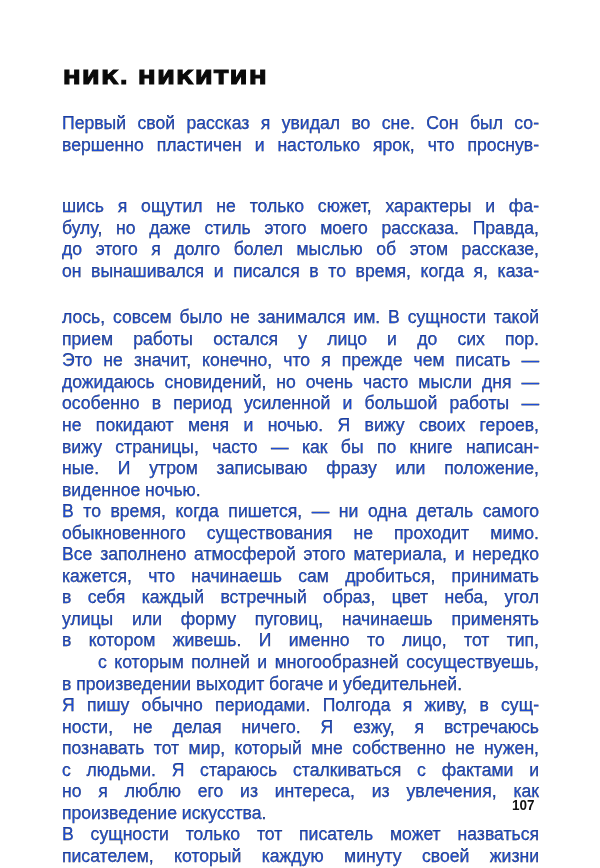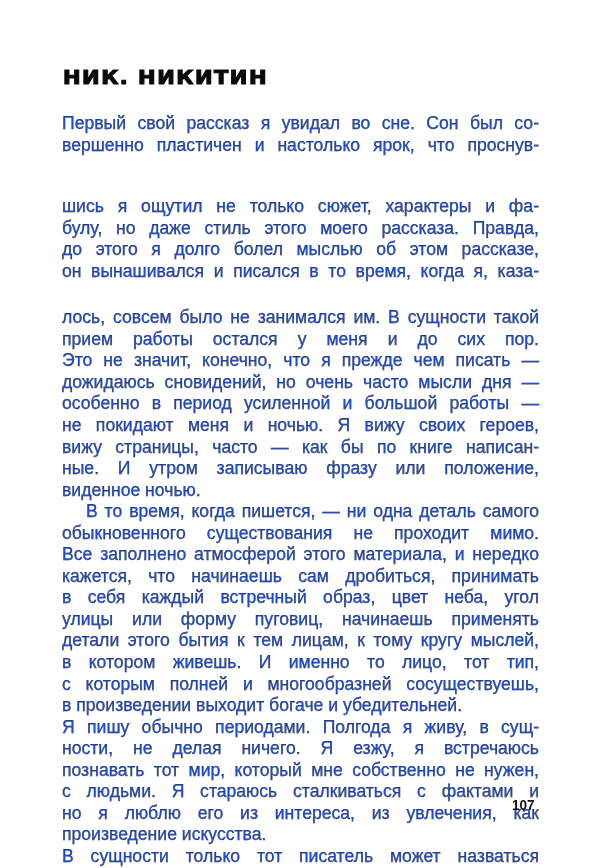--- a/index.html
+++ b/index.html
@@ -76,40 +76,39 @@
   <div class="body-text">
 
     <div>
       <span class="line" style="white-space: normal;">Первый свой рассказ я увидал во сне. Сон был со-</span>
       <span class="line" style="white-space: normal;">вершенно пластичен и настолько ярок, что проснув-</span>
       <span class="line" style="white-space: normal; margin-top: 40px;">шись я ощутил не только сюжет, характеры и фа-</span>
       <span class="line" style="white-space: normal;">булу, но даже стиль этого моего рассказа. Правда,</span>
       <span class="line" style="white-space: normal;">до этого я долго болел мыслью об этом рассказе,</span>
       <span class="line" style="white-space: normal;">он вынашивался и писался в то время, когда я, каза-</span>
       <span class="line" style="white-space: normal; margin-top: 25px;">лось, совсем было не занимался им. В сущности такой</span>
-      <span class="line" style="white-space: normal;">прием работы остался у меня и до сих пор.</span>
+      <span class="line" style="white-space: normal;">прием работы остался у лицо и до сих пор.</span>
       <span class="line" style="white-space: normal;">Это не значит, конечно, что я прежде чем писать —</span>
       <span class="line" style="white-space: normal;">дожидаюсь сновидений, но очень часто мысли дня —</span>
       <span class="line" style="white-space: normal;">особенно в период усиленной и большой работы —</span>
       <span class="line" style="white-space: normal;">не покидают меня и ночью. Я вижу своих героев,</span>
       <span class="line" style="white-space: normal;">вижу страницы, часто — как бы по книге написан-</span>
       <span class="line" style="white-space: normal;">ные. И утром записываю фразу или положение,</span>
       <span class="line last" style="white-space: normal;">виденное ночью.</span>
     </div>
 
     <div>
-      <span class="line" style="white-space: normal; margin-left: 24px;">В то время, когда пишется, — ни одна деталь самого</span>
+      <span class="line" style="white-space: normal;">В то время, когда пишется, — ни одна деталь самого</span>
       <span class="line" style="white-space: normal;">обыкновенного существования не проходит мимо.</span>
       <span class="line" style="white-space: normal;">Все заполнено атмосферой этого материала, и нередко</span>
       <span class="line" style="white-space: normal;">кажется, что начинаешь сам дробиться, принимать</span>
       <span class="line" style="white-space: normal;">в себя каждый встречный образ, цвет неба, угол</span>
       <span class="line" style="white-space: normal;">улицы или форму пуговиц, начинаешь применять</span>
-      <span class="line" style="white-space: normal;">детали этого бытия к тем лицам, к тому кругу мыслей,</span>
       <span class="line" style="white-space: normal;">в котором живешь. И именно то лицо, тот тип,</span>
-      <span class="line" style="white-space: normal;">с которым полней и многообразней сосуществуешь,</span>
+      <span class="line" style="white-space: normal; margin-left: 36px;">с которым полней и многообразней сосуществуешь,</span>
       <span class="line last" style="white-space: normal;">в произведении выходит богаче и убедительней.</span>
     </div>
 
     <div>
       <span class="line" style="white-space: normal;">Я пишу обычно периодами. Полгода я живу, в сущ-</span>
       <span class="line" style="white-space: normal;">ности, не делая ничего. Я езжу, я встречаюсь</span>
       <span class="line" style="white-space: normal;">познавать тот мир, который мне собственно не нужен,</span>
       <span class="line" style="white-space: normal;">с людьми. Я стараюсь сталкиваться с фактами и</span>
       <span class="line" style="white-space: normal;">но я люблю его из интереса, из увлечения, как</span>
       <span class="line last" style="white-space: normal;">произведение искусства.</span>

